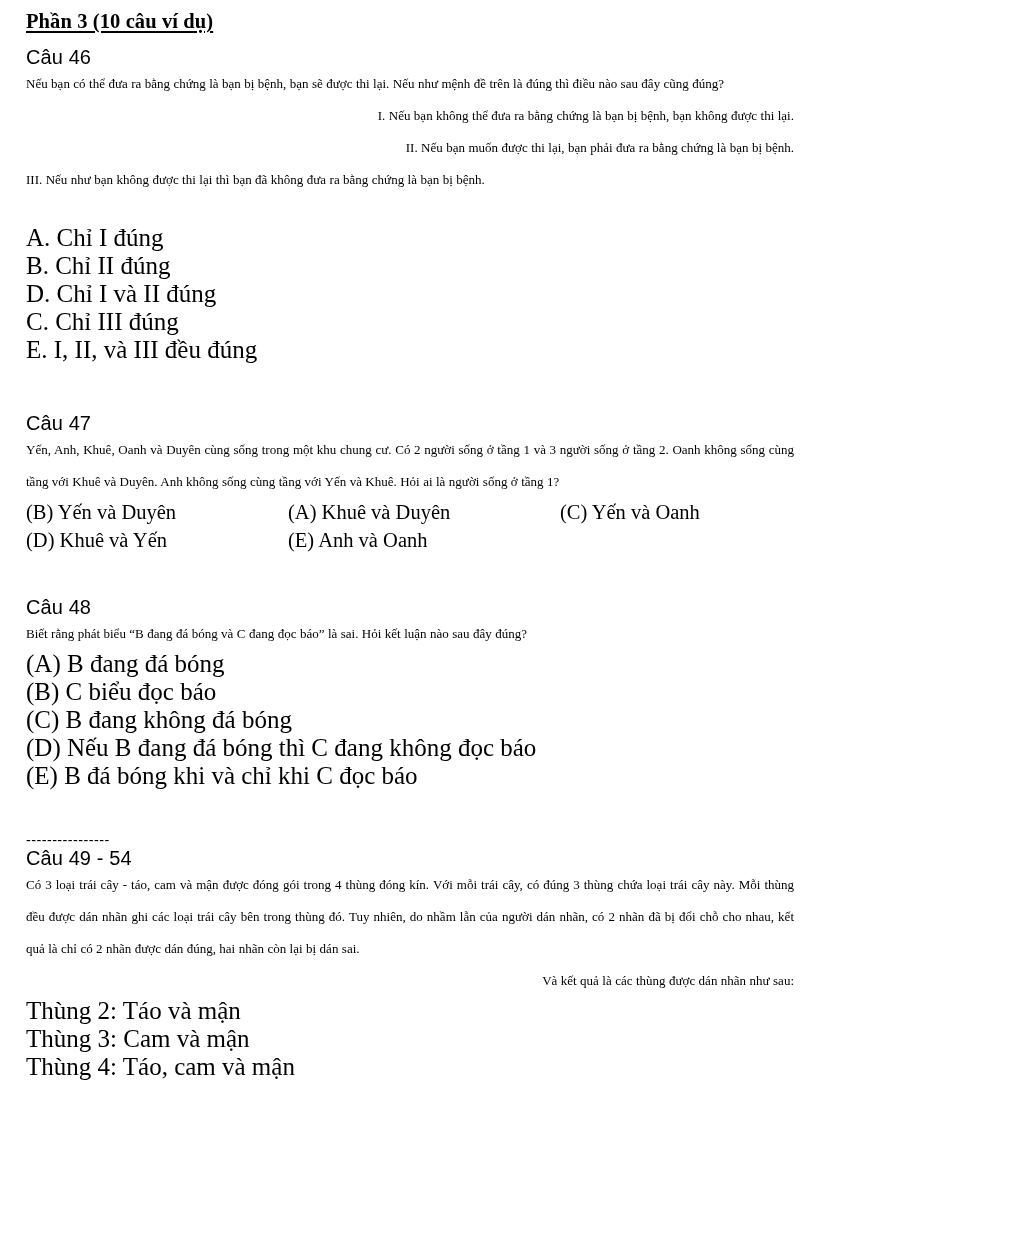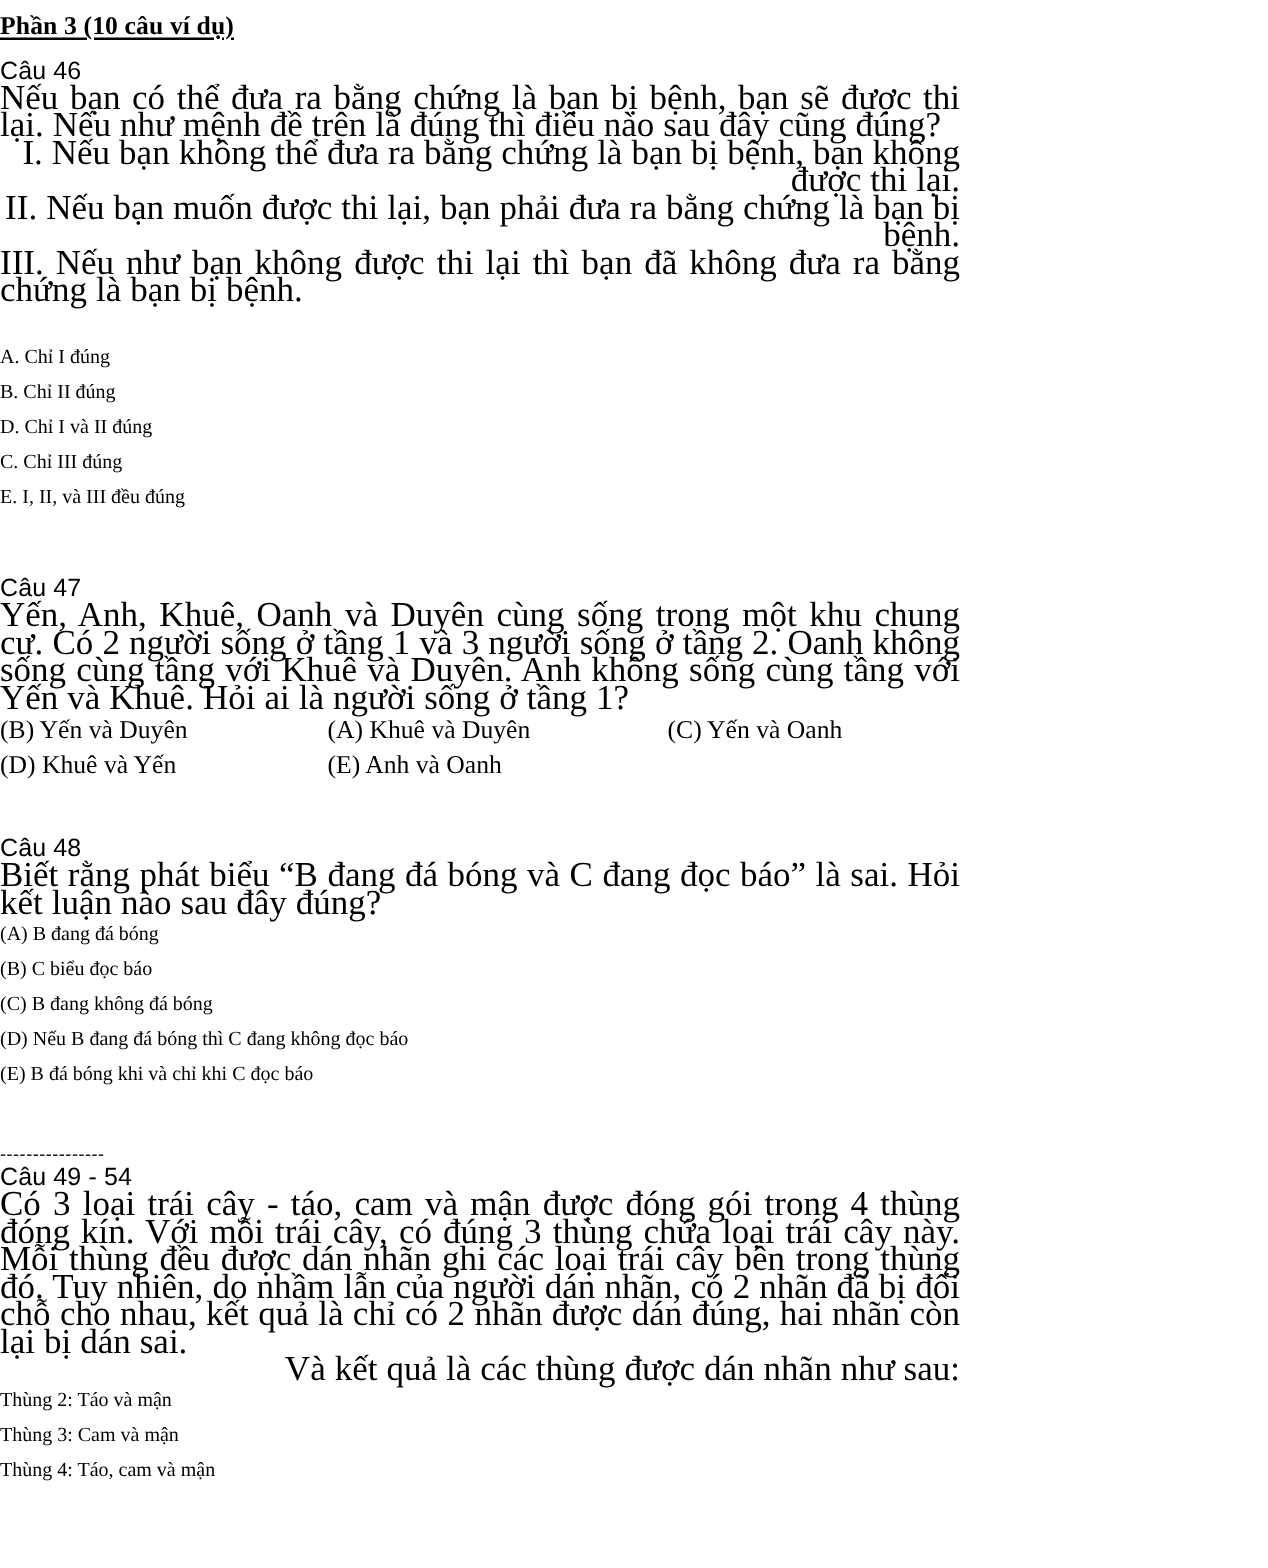--- a/index.html
+++ b/index.html
@@ -17,20 +17,21 @@
   }
   .page {
     position: relative;
     width: 1014px;
     height: 1254px;
     box-sizing: border-box;
     padding: 8px 0 0 0;
     overflow: hidden;
   }
   .content {
+    margin-left: 26px;
     width: 768px;
   }
 
   
   .section-title {
     font-family: "Liberation Serif", "DejaVu Serif", serif;
     font-weight: bold;
     font-size: 20.5px;
     line-height: 26px;
     text-decoration: underline;
@@ -44,38 +45,38 @@
   .q-label {
     font-family: "Liberation Sans", "DejaVu Sans", sans-serif;
     font-size: 20px;
     line-height: 19px;
     margin: 0 0 1px 0;
     letter-spacing: 0.1px;
   }
 
   
   .body-text {
-    font-size: 28px;
-    line-height: 22px;
+    font-size: 13px;
+    line-height: 32px;
     margin: 0;
     text-align: justify;
     text-justify: inter-word;
     word-spacing: 0.2px;
   }
   .body-text.no-justify {
     text-align: right;
   }
 
   .block {
     margin: 0 0 0 0;
   }
 
   
   .options {
-    font-size: 16px;
+    font-size: 25px;
     line-height: 28px;
     margin: 0;
     padding: 0;
     list-style: none;
   }
   .options li {
     margin: 0;
     padding: 0;
     white-space: nowrap;
   }

